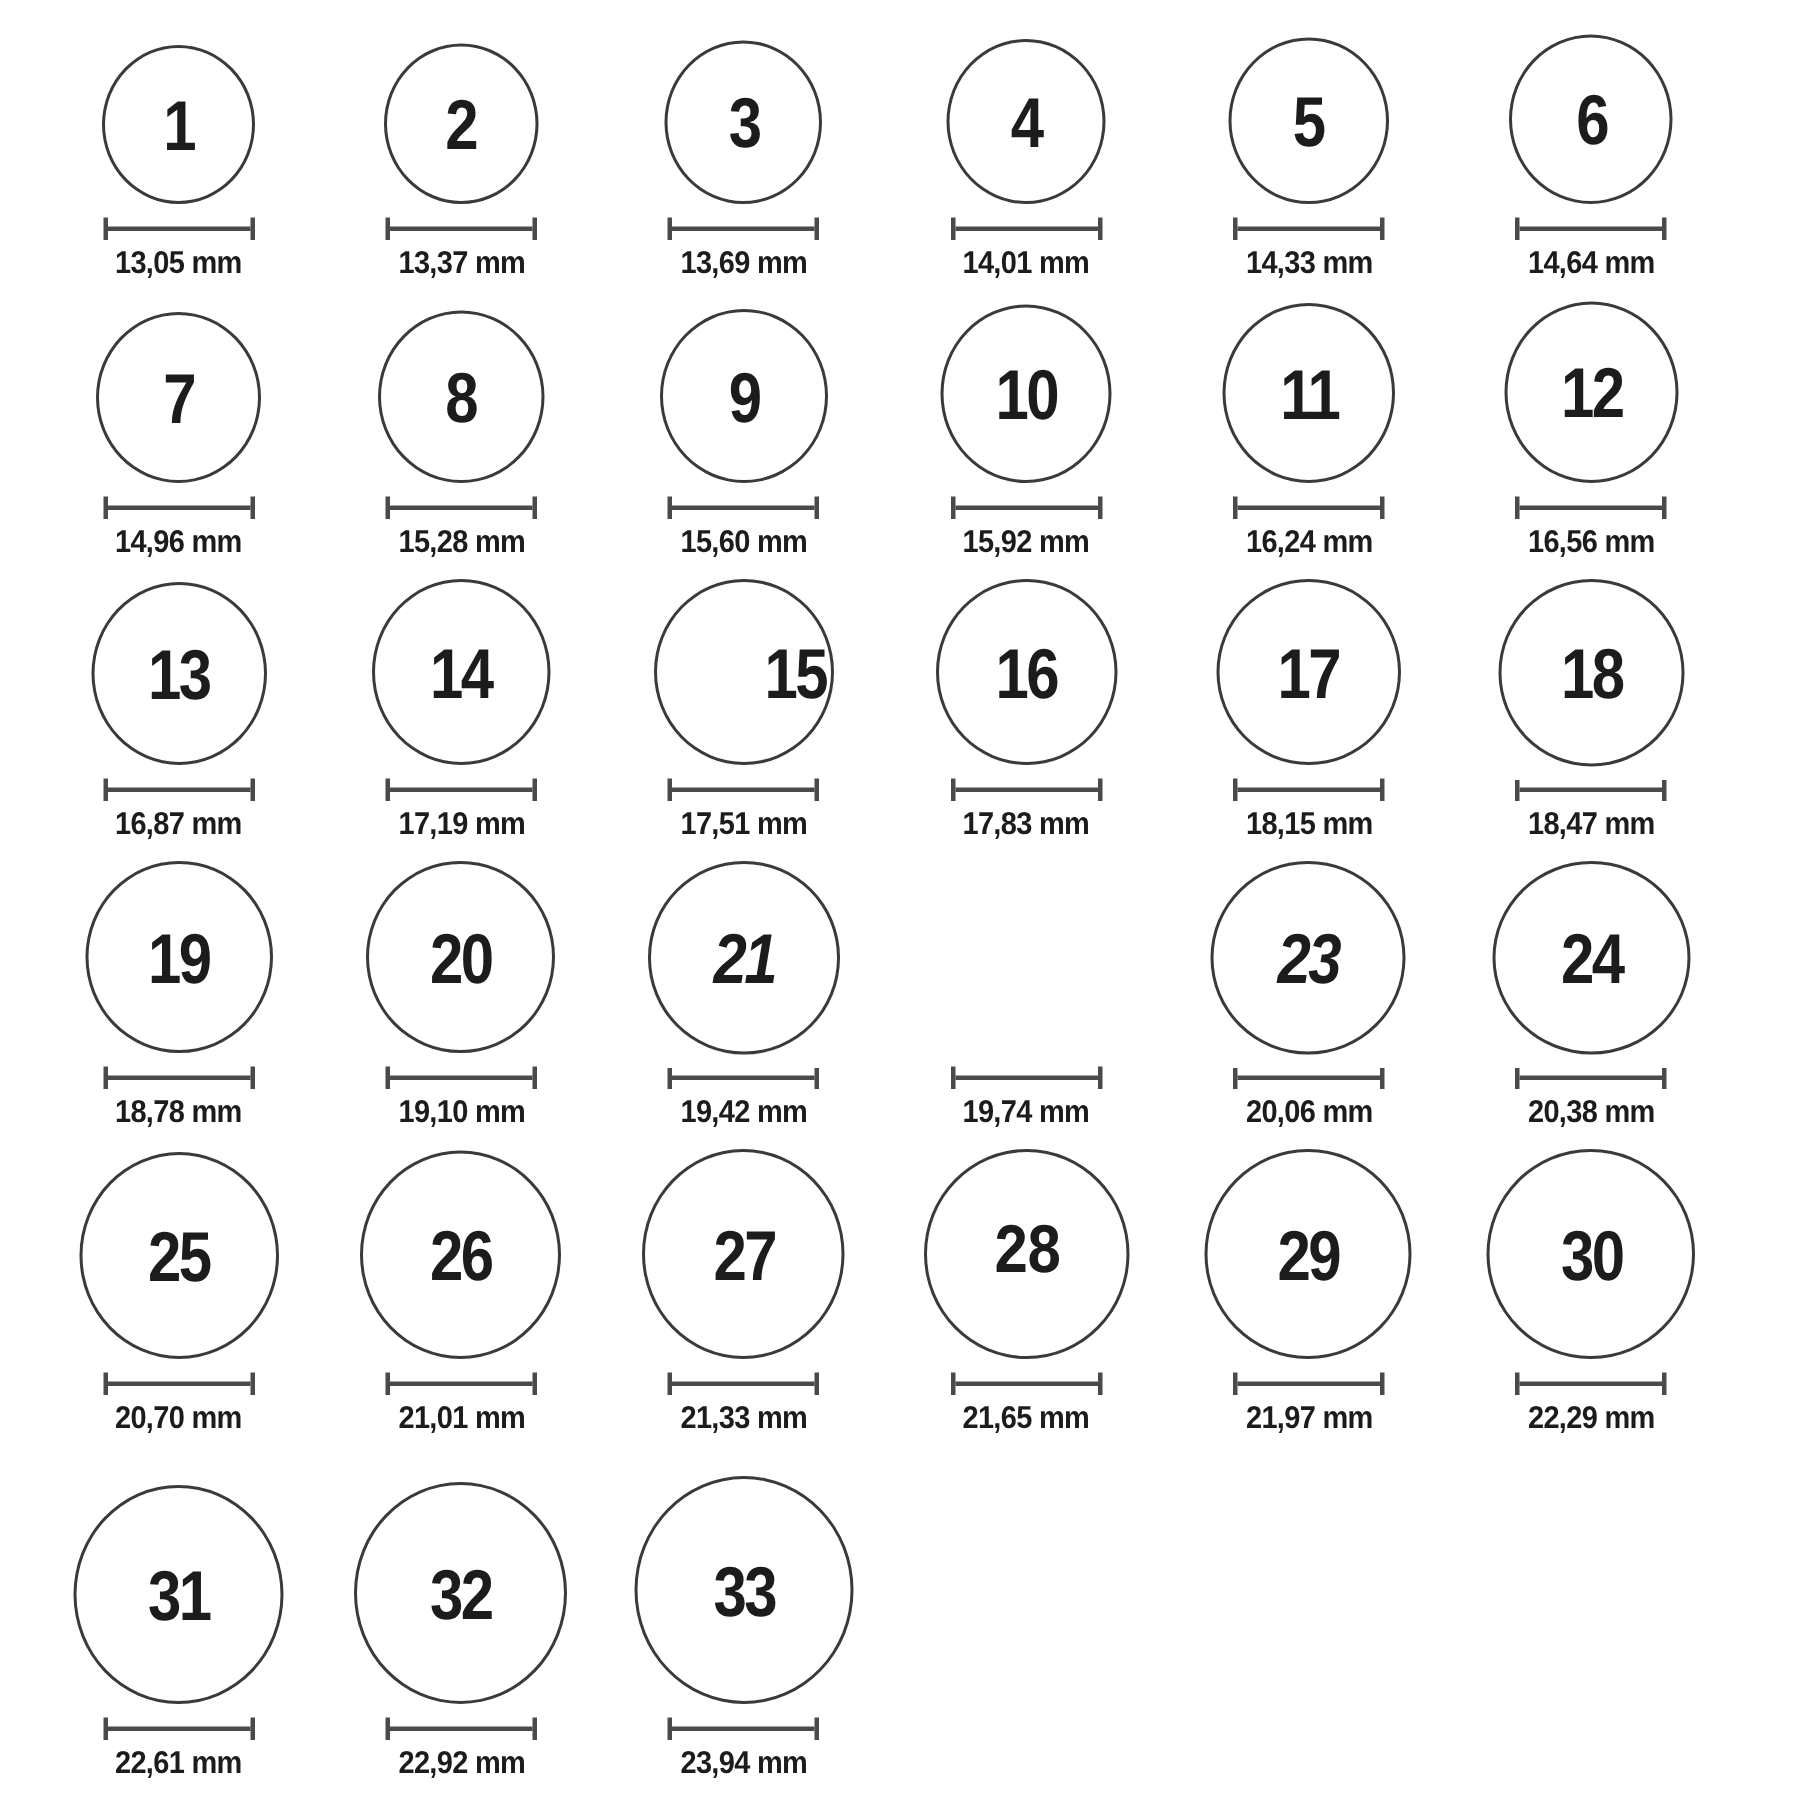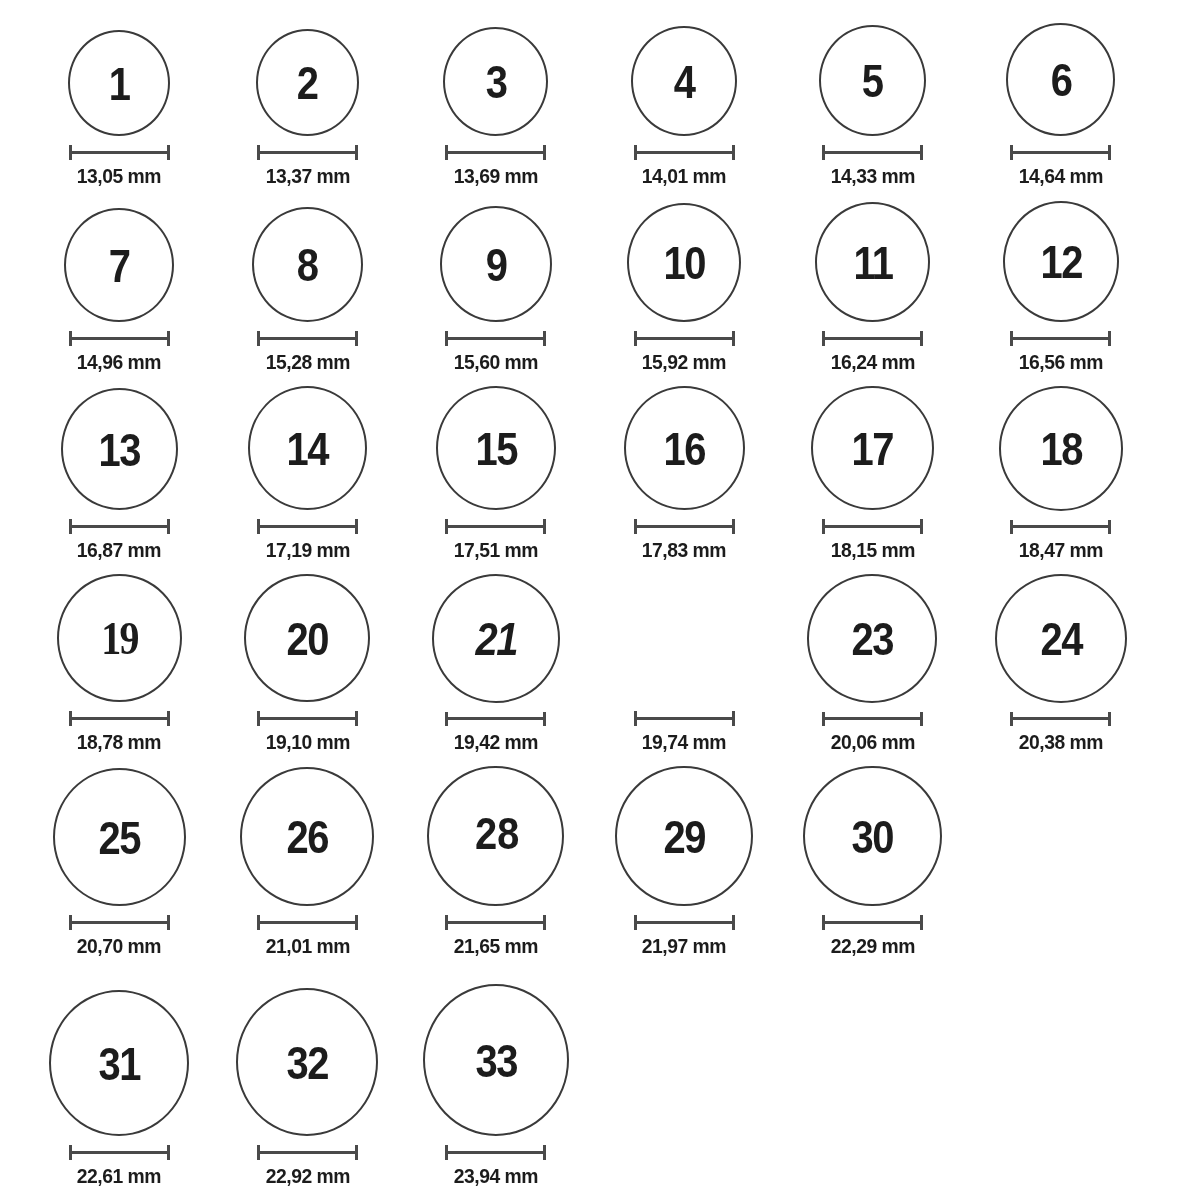--- a/index.html
+++ b/index.html
@@ -204,21 +204,21 @@
       <div class="cell">
         <div class="ring" style="width: 119px; height: 124px;">
           <span class="ring-number">14</span>
         </div>
         <div class="measure-line">
           <div class="measure-bar"></div>
         </div>
         <div class="measure-label">17,19 mm</div>
       </div>
       <div class="cell">
-        <div class="ring" style="width: 120px; height: 125px;">
+        <div class="ring" style="width: 120px; height: 125px; justify-content: flex-end;">
           <span class="ring-number">15</span>
         </div>
         <div class="measure-line">
           <div class="measure-bar"></div>
         </div>
         <div class="measure-label">17,51 mm</div>
       </div>
       <div class="cell">
         <div class="ring" style="width: 121px; height: 126px;">
           <span class="ring-number">16</span>
@@ -242,21 +242,21 @@
           <span class="ring-number">18</span>
         </div>
         <div class="measure-line">
           <div class="measure-bar"></div>
         </div>
         <div class="measure-label">18,47 mm</div>
       </div>
     </div>
     <div class="row" style="height: 192px;">
       <div class="cell">
-        <div class="ring" style="width: 125px; height: 130px; font-family: Liberation Serif, serif;">
+        <div class="ring" style="width: 125px; height: 130px;">
           <span class="ring-number">19</span>
         </div>
         <div class="measure-line">
           <div class="measure-bar"></div>
         </div>
         <div class="measure-label">18,78 mm</div>
       </div>
       <div class="cell">
         <div class="ring" style="width: 126px; height: 131px;">
           <span class="ring-number">20</span>
@@ -275,21 +275,21 @@
         </div>
         <div class="measure-label">19,42 mm</div>
       </div>
       <div class="cell">
         <div class="measure-line">
           <div class="measure-bar"></div>
         </div>
         <div class="measure-label">19,74 mm</div>
       </div>
       <div class="cell">
-        <div class="ring" style="width: 130px; height: 135px;">
+        <div class="ring" style="width: 130px; height: 135px; font-style: italic;">
           <span class="ring-number">23</span>
         </div>
         <div class="measure-line">
           <div class="measure-bar"></div>
         </div>
         <div class="measure-label">20,06 mm</div>
       </div>
       <div class="cell">
         <div class="ring" style="width: 132px; height: 137px;">
           <span class="ring-number">24</span>
@@ -311,20 +311,29 @@
         <div class="measure-label">20,70 mm</div>
       </div>
       <div class="cell">
         <div class="ring" style="width: 134px; height: 139px;">
           <span class="ring-number">26</span>
         </div>
         <div class="measure-line">
           <div class="measure-bar"></div>
         </div>
         <div class="measure-label">21,01 mm</div>
+      </div>
+      <div class="cell">
+        <div class="ring" style="width: 135px; height: 140px;">
+          <span class="ring-number">27</span>
+        </div>
+        <div class="measure-line">
+          <div class="measure-bar"></div>
+        </div>
+        <div class="measure-label">21,33 mm</div>
       </div>
       <div class="cell">
         <div class="ring" style="width: 137px; height: 142px; font-family: Liberation Mono, monospace;">
           <span class="ring-number">28</span>
         </div>
         <div class="measure-line">
           <div class="measure-bar"></div>
         </div>
         <div class="measure-label">21,65 mm</div>
       </div>

